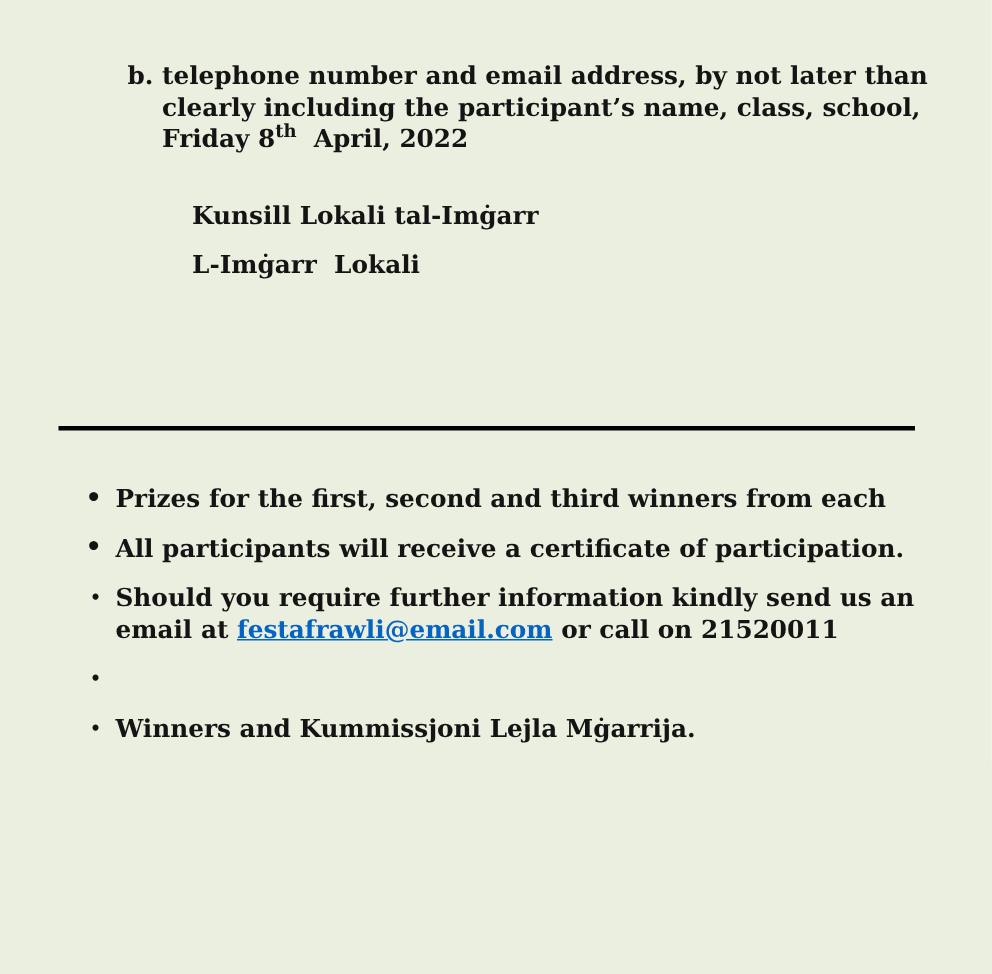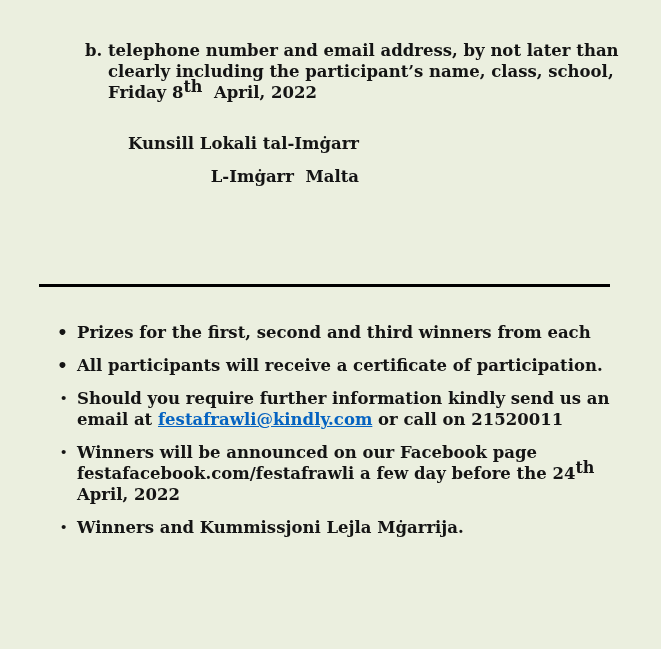--- a/index.html
+++ b/index.html
@@ -15,33 +15,33 @@
     line-height:21px;
     overflow:hidden;
   }
   .line { white-space:pre; }
   .clause {
     position:absolute; top:40px; left:85px;
     display:flex; align-items:flex-start;
   }
   .clause .marker { flex:none; width:23px; }
   .address { position:absolute; top:133px; left:128px; }
-  .address .addr-line { margin-bottom:12px; white-space:pre;text-align:right; }
+  .address .addr-line { margin-bottom:12px; white-space:pre; }
   .divider {
     position:absolute; top:284px; left:39px;
     width:571px; height:3px;
     background: var(--divider-color, #000000);
     border:none; margin:0; padding:0;
   }
   .bullets { position:absolute; top:322px; left:57px; width:580px; }
   .bullet-item { display:flex; align-items:flex-start; margin-bottom:12px; }
   .dot { flex:none; width:20px; line-height:21px; }
   .dot.large { font-size:17px; }
   .dot.small { font-size:11.5px; padding-left:3px; width:17px; }
-  sup { font-size:16px; vertical-align:super; line-height:0; }
+  sup { font-size:12px; vertical-align:super; line-height:0; }
   a.email-link {
     color: var(--link-color, #0563c1);
     text-decoration:underline;
     font-weight:inherit;
     cursor:pointer;
   }
 </style>
 </head>
 <body>
 
@@ -51,21 +51,21 @@
     <span class="marker">b.</span>
     <div>
         <div class="line"><span>telephone number and email address, by not later than</span></div>
         <div class="line"><span>clearly including the participant’s name, class, school,</span></div>
         <div class="line"><span>Friday 8</span><sup>th</sup><span>  April, 2022</span></div>
       </div>
   </section>
 
   <section class="address">
     <div class="addr-line">Kunsill Lokali tal-Imġarr</div>
-    <div class="addr-line">L-Imġarr  Malta</div>
+    <div class="addr-line">L-Imġarr  Lokali</div>
   </section>
 
   <hr class="divider">
 
   <section class="bullets">
     <div class="bullet-item">
       <span class="dot large">•</span>
       <div>
           <div class="line"><span>Prizes for the first, second and third winners from each</span></div>
         </div>
@@ -73,30 +73,25 @@
     <div class="bullet-item">
       <span class="dot large">•</span>
       <div>
           <div class="line"><span>All participants will receive a certificate of participation.</span></div>
         </div>
     </div>
     <div class="bullet-item">
       <span class="dot small">•</span>
       <div>
           <div class="line"><span>Should you require further information kindly send us an</span></div>
-          <div class="line"><span>email at </span><a class="email-link" href="#">festafrawli@kindly.com</a><span> or call on 21520011</span></div>
+          <div class="line"><span>email at </span><a class="email-link" href="#">festafrawli@email.com</a><span> or call on 21520011</span></div>
         </div>
     </div>
     <div class="bullet-item">
       <span class="dot small">•</span>
-      <div>
-          <div class="line"><span>Winners will be announced on our Facebook page</span></div>
-          <div class="line"><span>festafacebook.com/festafrawli a few day before the 24</span><sup>th</sup></div>
-          <div class="line"><span>April, 2022</span></div>
-        </div>
     </div>
     <div class="bullet-item">
       <span class="dot small">•</span>
       <div>
           <div class="line"><span>Winners and Kummissjoni Lejla Mġarrija.</span></div>
         </div>
     </div>
   </section>
 
 </div>

